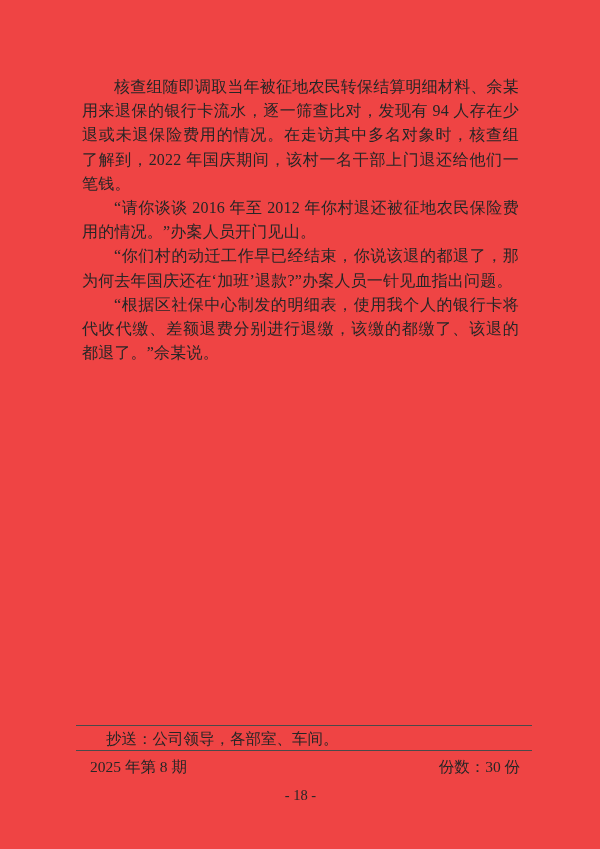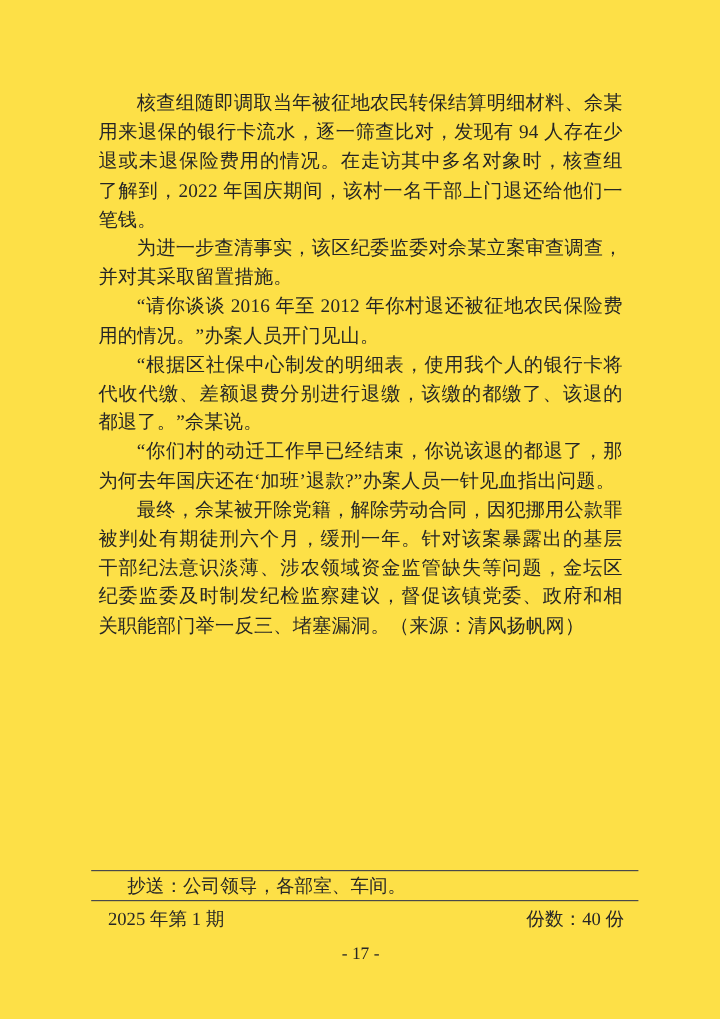--- a/index.html
+++ b/index.html
@@ -4,21 +4,21 @@
 <style>
   html, body {
     margin: 0;
     padding: 0;
     background: #e8e8e8;
   }
   .page {
     position: relative;
     width: 600px;
     height: 849px;
-    background: #fde047;
+    background: #ef4444;
     font-family: "Liberation Serif", "DejaVu Serif", serif;
     color: #262626;
     overflow: hidden;
     margin: 0;
   }
   .article-body {
     position: absolute;
     left: 82px;
     top: 75px;
     width: 437px;
@@ -70,33 +70,31 @@
     line-height: 18px;
   }
 </style>
 </head>
 <body>
 
 <div class="page">
 
   <div class="article-body">
     <p>核查组随即调取当年被征地农民转保结算明细材料、佘某用来退保的银行卡流水，逐一筛查比对，发现有 94 人存在少退或未退保险费用的情况。在走访其中多名对象时，核查组了解到，2022 年国庆期间，该村一名干部上门退还给他们一笔钱。</p>
-    <p>为进一步查清事实，该区纪委监委对佘某立案审查调查，并对其采取留置措施。</p>
     <p>“请你谈谈 2016 年至 2012 年你村退还被征地农民保险费用的情况。”办案人员开门见山。</p>
+    <p>“你们村的动迁工作早已经结束，你说该退的都退了，那为何去年国庆还在‘加班’退款?”办案人员一针见血指出问题。</p>
     <p>“根据区社保中心制发的明细表，使用我个人的银行卡将代收代缴、差额退费分别进行退缴，该缴的都缴了、该退的都退了。”佘某说。</p>
-    <p>“你们村的动迁工作早已经结束，你说该退的都退了，那为何去年国庆还在‘加班’退款?”办案人员一针见血指出问题。</p>
-    <p>最终，佘某被开除党籍，解除劳动合同，因犯挪用公款罪被判处有期徒刑六个月，缓刑一年。针对该案暴露出的基层干部纪法意识淡薄、涉农领域资金监管缺失等问题，金坛区纪委监委及时制发纪检监察建议，督促该镇党委、政府和相关职能部门举一反三、堵塞漏洞。（来源：清风扬帆网）</p>
   </div>
 
   <div class="rule rule-top"></div>
 
   <div class="cc-line">抄送：公司领导，各部室、车间。</div>
 
   <div class="rule rule-bottom"></div>
 
   <div class="issue-row">
-    <span>2025 年第 1 期</span>
-    <span>份数：40 份</span>
+    <span>2025 年第 8 期</span>
+    <span>份数：30 份</span>
   </div>
 
-  <div class="page-number">- 17 -</div>
+  <div class="page-number">- 18 -</div>
 
 </div>
 
 </body></html>

